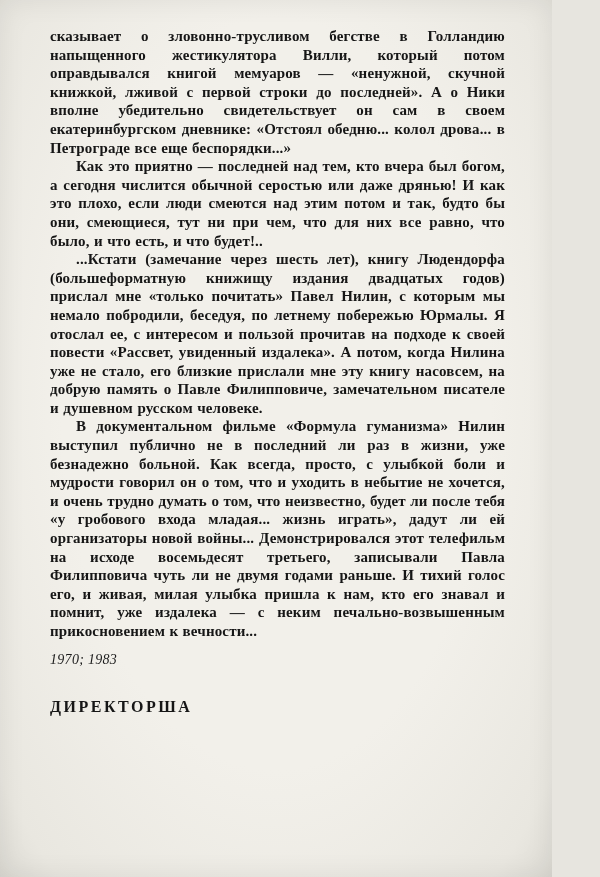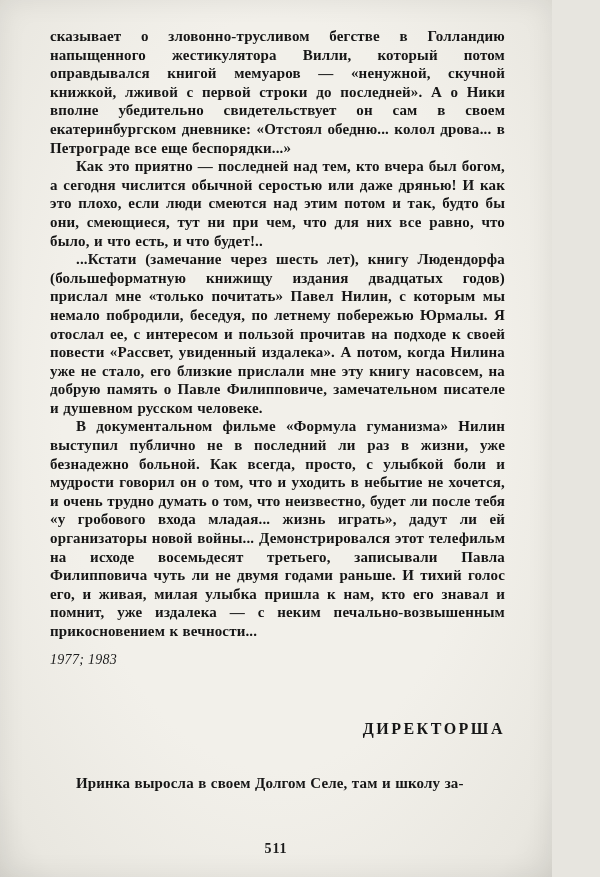--- a/index.html
+++ b/index.html
@@ -39,22 +39,22 @@
   }
   .date-line {
     margin: 11px 0 0 0;
     font-size: 14px;
     font-style: italic;
     font-weight: normal;
     letter-spacing: 0.3px;
     color: #1c1c1c;
   }
   .section-title {
-    margin: 52px 0 36px 0;
-    text-align: right;
+    margin: 30px 0 36px 0;
+    text-align: left;
     font-size: 16px;
     font-weight: bold;
     letter-spacing: 2.5px;
   }
   .page-number {
     position: absolute;
     left: 0;
     bottom: 20px;
     width: 100%;
     text-align: center;
@@ -66,18 +66,16 @@
 </style>
 </head>
 <body>
 
 <div class="book-page">
   <div class="text-block">
     <p class="para no-indent">сказывает о зловонно-трусливом бегстве в Голландию напыщенного жестикулятора Вилли, который потом оправдывался книгой мемуаров — «ненужной, скучной книжкой, лживой с первой строки до последней». А о Ники вполне убедительно свидетельствует он сам в своем екатеринбургском дневнике: «Отстоял обедню... колол дрова... в Петрограде все еще беспорядки...»</p>
     <p class="para">Как это приятно — последней над тем, кто вчера был богом, а сегодня числится обычной серостью или даже дрянью! И как это плохо, если люди смеются над этим потом и так, будто бы они, смеющиеся, тут ни при чем, что для них все равно, что было, и что есть, и что будет!..</p>
     <p class="para">...Кстати (замечание через шесть лет), книгу Людендорфа (большеформатную книжищу издания двадцатых годов) прислал мне «только почитать» Павел Нилин, с которым мы немало побродили, беседуя, по летнему побережью Юрмалы. Я отослал ее, с интересом и пользой прочитав на подходе к своей повести «Рассвет, увиденный издалека». А потом, когда Нилина уже не стало, его близкие прислали мне эту книгу насовсем, на добрую память о Павле Филипповиче, замечательном писателе и душевном русском человеке.</p>
     <p class="para">В документальном фильме «Формула гуманизма» Нилин выступил публично не в последний ли раз в жизни, уже безнадежно больной. Как всегда, просто, с улыбкой боли и мудрости говорил он о том, что и уходить в небытие не хочется, и очень трудно думать о том, что неизвестно, будет ли после тебя «у гробового входа младая... жизнь играть», дадут ли ей организаторы новой войны... Демонстрировался этот телефильм на исходе восемьдесят третьего, записывали Павла Филипповича чуть ли не двумя годами раньше. И тихий голос его, и живая, милая улыбка пришла к нам, кто его знавал и помнит, уже издалека — с неким печально-возвышенным прикосновением к вечности...</p>
-    <p class="date-line">1977; 1983</p>
+    <p class="date-line">1970; 1983</p>
     <h2 class="section-title">ДИРЕКТОРША</h2>
-    <p class="para">Иринка выросла в своем Долгом Селе, там и школу за-</p>
   </div>
-  <div class="page-number">511</div>
 </div>
 
 </body></html>

